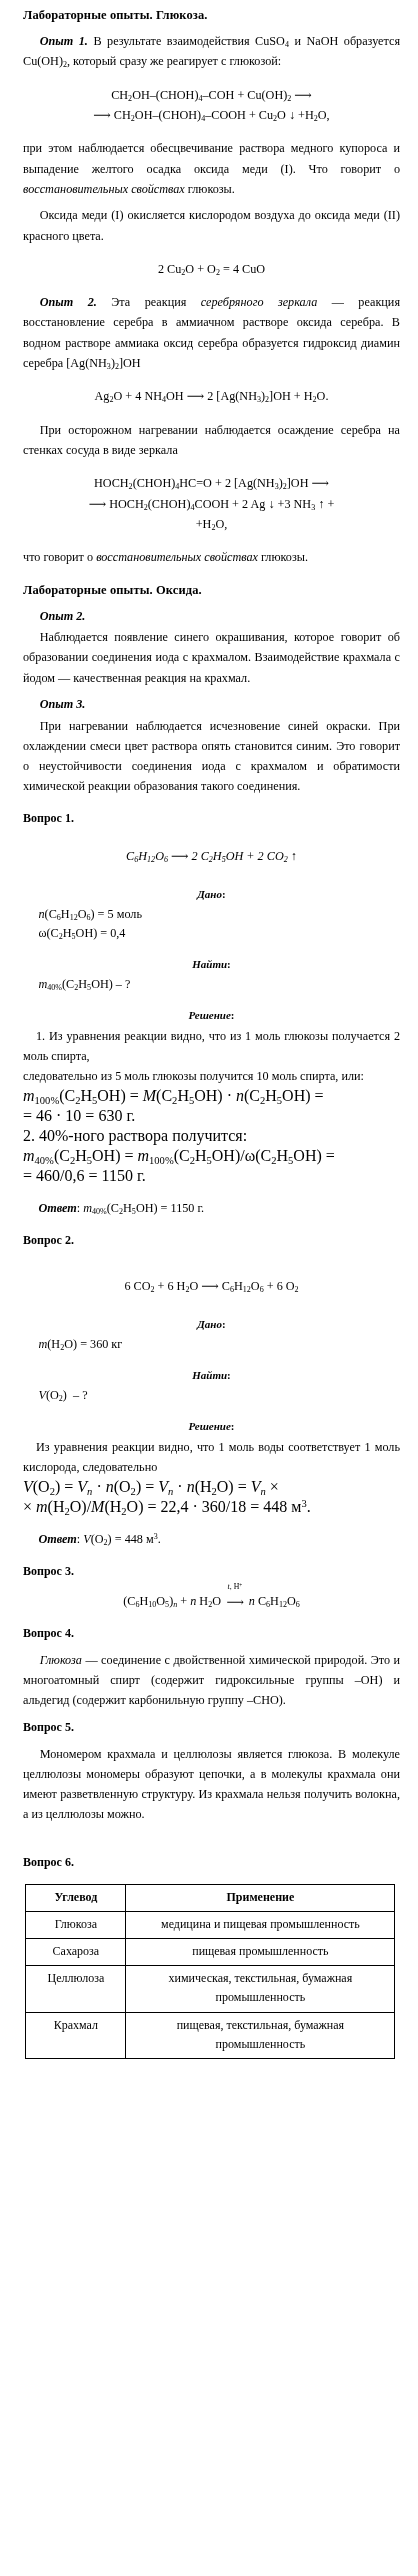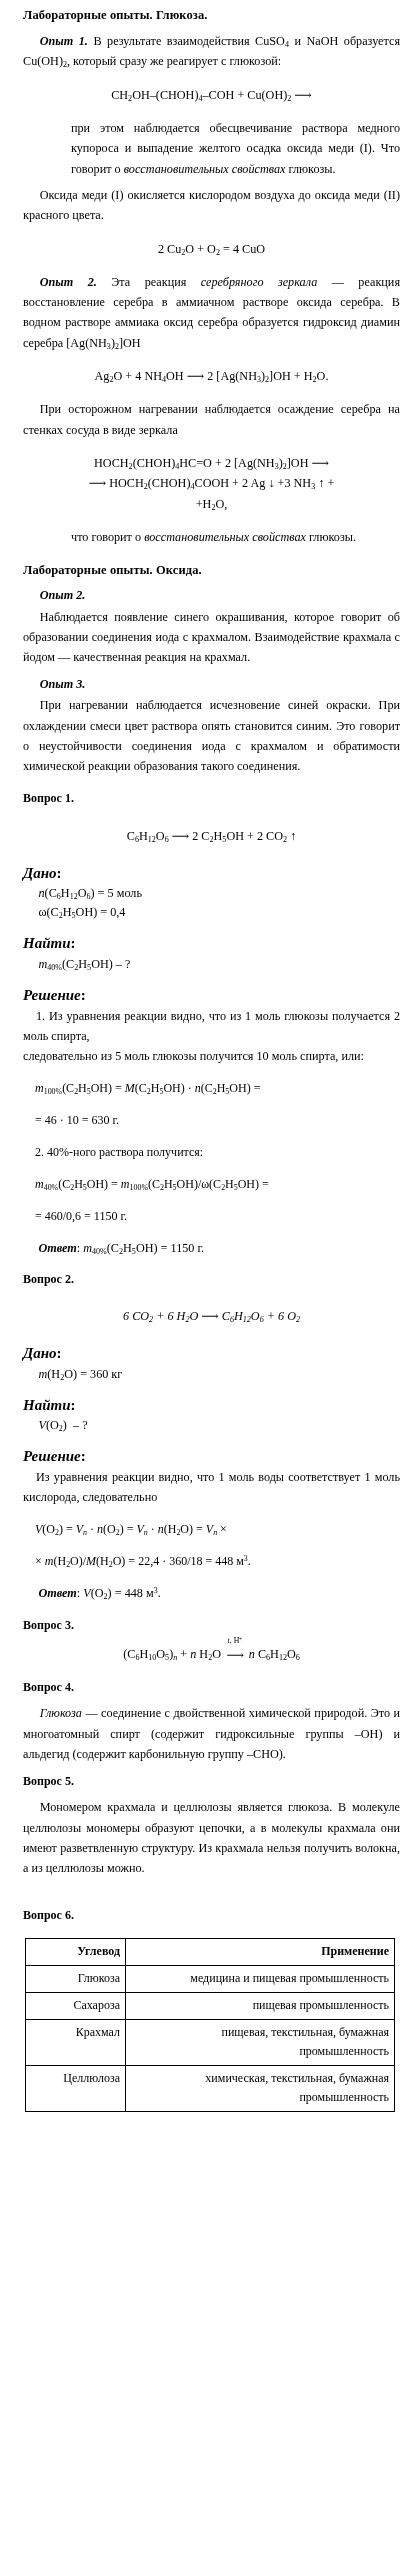--- a/index.html
+++ b/index.html
@@ -44,21 +44,21 @@
   }
 
   
   p.para {
     font-size: 12.2px;
     line-height: 20.3px;
     margin: 0 0 6px 0;
     text-align: justify;
     text-indent: 16.7px;
   }
-  p.para.noindent { text-indent: 0; margin-left: 48px; }
+  p.para.noindent { text-indent: 0; }
   p.para.tight { margin-bottom: 1.2px; }
 
   .expt {
     font-weight: bold;
     font-style: italic;
   }
   .ital { font-style: italic; }
   .bital { font-weight: bold; font-style: italic; margin-top: 44px; }
 
   
@@ -99,43 +99,44 @@
     margin-bottom: 0.6px;
   }
   .rxn .arrow {
     display: block;
     font-size: 12.2px;
     letter-spacing: -0.6px;
   }
 
   
   .label-line {
-    font-size: 15px;
+    font-size: 11px;
     line-height: 19px;
     font-weight: bold;
     font-style: italic;
     margin: 12px 0 1.2px 0;
+    text-align: center;
   }
   .label-line .colon { font-weight: bold; font-style: normal; }
   .given-line {
     font-size: 12.2px;
     line-height: 19px;
     margin: 0 0 0 15.5px;
   }
   .sol-step {
     font-size: 12.2px;
     line-height: 20px;
     margin: 0 0 0 0;
     text-indent: 13px;
     text-align: justify;
   }
   .sol-line {
-    font-size: 12px;
+    font-size: 16px;
     line-height: 20px;
-    margin: 12px;
+    margin: 0;
     text-indent: 0;
     white-space: nowrap;
   }
   .answer-line {
     font-size: 12.2px;
     line-height: 19px;
     margin: 13px 0 0 15.5px;
   }
   .mvar { font-style: italic; }
 
@@ -146,21 +147,21 @@
     margin: 14.3px 0 0 2.4px;
     table-layout: fixed;
   }
   table.carb-table th,
   table.carb-table td {
     border: 0.9px solid #000000;
     padding: 3px 5.4px 4.2px 5.4px;
     font-size: 12px;
     line-height: 19px;
     vertical-align: top;
-    text-align: right;
+    text-align: center;
   }
   table.carb-table th {
     font-weight: bold;
   }
   table.carb-table col.c1 { width: 100px; }
   table.carb-table col.c2 { width: 269px; }
 </style>
 </head>
 <body>
 
@@ -169,20 +170,21 @@
 
   <h2 class="section-title">Лабораторные опыты. Глюкоза.</h2>
 
   <p class="para">
     <span class="expt">Опыт 1.</span>
     <span> В результате взаимодействия CuSO<sub>4</sub> и NaOH образуется Cu(OH)<sub>2</sub>, который сразу же реагирует с глюкозой:</span>
   </p>
 
   <div class="eq">
     <span class="ln">CH<sub>2</sub>OH–(CHOH)<sub>4</sub>–COH + Cu(OH)<sub>2</sub> ⟶</span>
+    <span class="ln">⟶ CH<sub>2</sub>OH–(CHOH)<sub>4</sub>–COOH + Cu<sub>2</sub>O ↓ +H<sub>2</sub>O,</span>
   </div>
 
   <p class="para noindent">
     <span>при этом наблюдается обесцвечивание раствора медного купороса и выпадение желтого осадка оксида меди (I). Что говорит о </span><span class="ital">восстановительных свойствах</span><span> глюкозы.</span>
   </p>
 
   <p class="para">Оксида меди (I) окисляется кислородом воздуха до оксида меди (II) красного цвета.</p>
 
   <div class="eq">
     <span class="ln">2 Cu<sub>2</sub>O + O<sub>2</sub> = 4 CuO</span>
@@ -216,21 +218,21 @@
   </p>
   <p class="para">Наблюдается появление синего окрашивания, которое говорит об образовании соединения иода с крахмалом. Взаимодействие крахмала с йодом — качественная реакция на крахмал.</p>
 
   <p class="para tight">
     <span class="expt">Опыт 3.</span>
   </p>
   <p class="para">При нагревании наблюдается исчезновение синей окраски. При охлаждении смеси цвет раствора опять становится синим. Это говорит о неустойчивости соединения иода с крахмалом и обратимости химической реакции образования такого соединения.</p>
 
   <h3 class="q-title">Вопрос 1.</h3>
 
-  <div class="eq" style="margin-top:20.3px;margin-bottom:18px;">
+  <div class="eq" style="margin-top:20.3px;margin-bottom:18px;font-style:italic;">
     <span class="ln">C<sub>6</sub>H<sub>12</sub>O<sub>6</sub> ⟶ 2 C<sub>2</sub>H<sub>5</sub>OH + 2 CO<sub>2</sub> ↑</span>
   </div>
 
   <div class="label-line"><span>Дано</span><span class="colon">:</span></div>
   <div class="given-line"><span class="mvar">n</span>(C<sub>6</sub>H<sub>12</sub>O<sub>6</sub>) = 5 моль</div>
   <div class="given-line">ω(C<sub>2</sub>H<sub>5</sub>OH) = 0,4</div>
 
   <div class="label-line"><span>Найти</span><span class="colon">:</span></div>
   <div class="given-line"><span class="mvar">m</span><sub>40%</sub>(C<sub>2</sub>H<sub>5</sub>OH) – ?</div>
 
@@ -240,21 +242,21 @@
   <div class="sol-line"><span class="mvar">m</span><sub>100%</sub>(C<sub>2</sub>H<sub>5</sub>OH) = <span class="mvar">M</span>(C<sub>2</sub>H<sub>5</sub>OH) · <span class="mvar">n</span>(C<sub>2</sub>H<sub>5</sub>OH) =</div>
   <div class="sol-line">= 46 · 10 = 630 г.</div>
   <div class="sol-line">2. 40%-ного раствора получится:</div>
   <div class="sol-line"><span class="mvar">m</span><sub>40%</sub>(C<sub>2</sub>H<sub>5</sub>OH) = <span class="mvar">m</span><sub>100%</sub>(C<sub>2</sub>H<sub>5</sub>OH)/ω(C<sub>2</sub>H<sub>5</sub>OH) =</div>
   <div class="sol-line">= 460/0,6 = 1150 г.</div>
 
   <div class="answer-line"><span class="bital">Ответ</span>: <span class="mvar">m</span><sub>40%</sub>(C<sub>2</sub>H<sub>5</sub>OH) = 1150 г.</div>
 
   <h3 class="q-title">Вопрос 2.</h3>
 
-  <div class="eq" style="margin-top:19px;margin-bottom:18px;font-style:italic;">
+  <div class="eq" style="margin-top:29px;margin-bottom:18px;">
     <span class="ln">6 CO<sub>2</sub> + 6 H<sub>2</sub>O ⟶ C<sub>6</sub>H<sub>12</sub>O<sub>6</sub> + 6 O<sub>2</sub></span>
   </div>
 
   <div class="label-line"><span>Дано</span><span class="colon">:</span></div>
   <div class="given-line"><span class="mvar">m</span>(H<sub>2</sub>O) = 360 кг</div>
 
   <div class="label-line"><span>Найти</span><span class="colon">:</span></div>
   <div class="given-line"><span class="mvar">V</span>(O<sub>2</sub>)&nbsp; – ?</div>
 
   <div class="label-line"><span>Решение</span><span class="colon">:</span></div>
@@ -294,25 +296,25 @@
     <tbody>
       <tr>
         <td>Глюкоза</td>
         <td>медицина и пищевая промышленность</td>
       </tr>
       <tr>
         <td>Сахароза</td>
         <td>пищевая промышленность</td>
       </tr>
       <tr>
+        <td>Целлюлоза</td>
+        <td>химическая, текстильная, бумажная промышленность</td>
+      </tr>
+      <tr>
         <td>Крахмал</td>
         <td>пищевая, текстильная, бумажная промышленность</td>
       </tr>
-      <tr>
-        <td>Целлюлоза</td>
-        <td>химическая, текстильная, бумажная промышленность</td>
-      </tr>
     </tbody>
   </table>
 
 </div>
 </div>
 
 
 </body></html>

